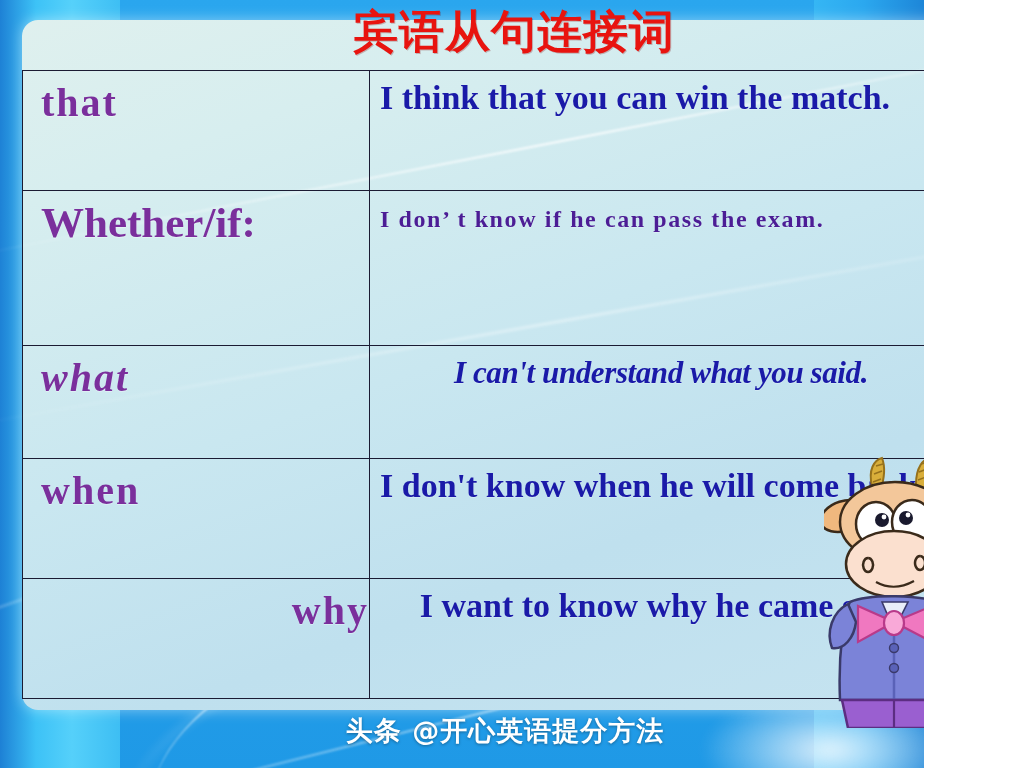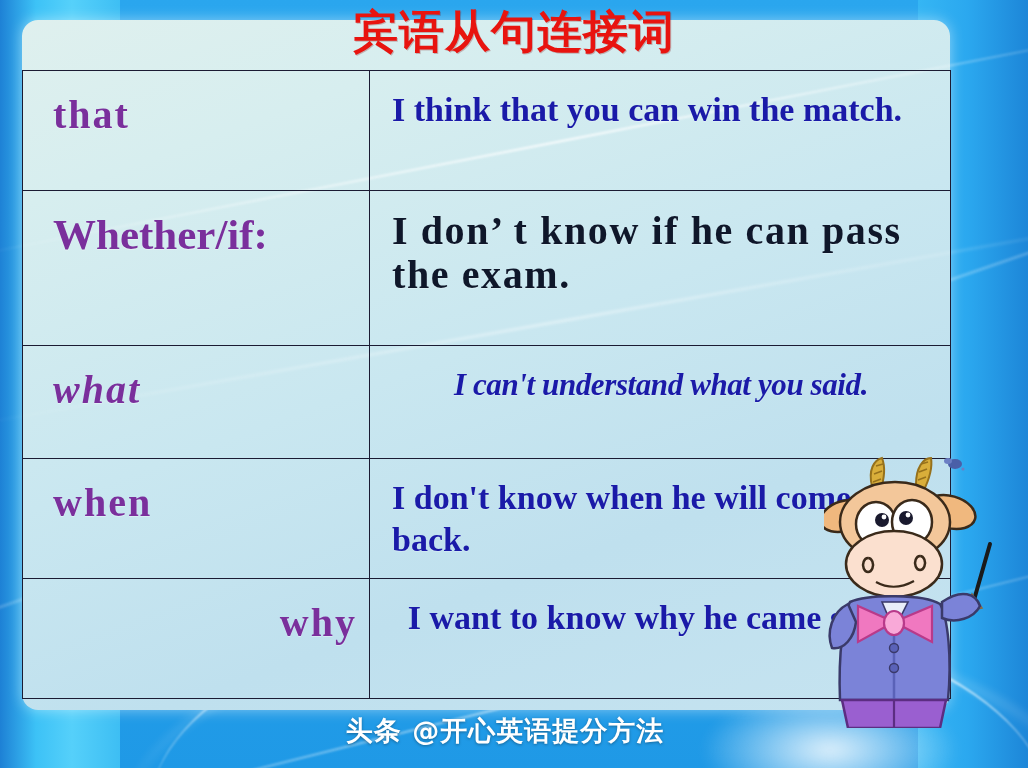--- a/index.html
+++ b/index.html
@@ -1,21 +1,21 @@
 <!DOCTYPE html>
 <html><head>
 <meta charset="utf-8">
 <style>
   * { margin:0; padding:0; box-sizing:border-box; }
   html, body {
     width:1028px; height:768px; overflow:hidden;
     font-family:"Liberation Serif", serif;
   }
   #stage {
-    position:relative; width:1028px; height:768px;
+    position:relative; width:924px; height:768px;
     background:#1f9ce8;
     overflow:hidden;
   }
   
   .bg-base{
     position:absolute; inset:0;
     background:
       linear-gradient(180deg,#2aa6ee 0%,#2fb0f2 30%,#26a3ec 60%,#1f99e6 100%);
   }
   .bg-left-glow{
@@ -89,21 +89,21 @@
   
   .tbl{
     position:absolute; left:22px; top:70px; width:928px; height:628px;
     border-collapse:collapse;
     table-layout:fixed;
   }
   .tbl td{
     border:1px solid #1b1b33;
     vertical-align:top;
     background:transparent;
-    padding:12px;
+    padding:0;
   }
   .col-key{ width:347px; }
   .col-ex { width:581px; }
 
   .r1{ height:120px; }
   .r2{ height:155px; }
   .r3{ height:113px;font-style:italic; }
   .r4{ height:120px; }
   .r5{ height:120px;text-align:right; }
 
@@ -125,23 +125,23 @@
     display:block;
     padding:6px 8px 0 10px;
     font-family:"Liberation Serif", serif;
     font-weight:bold;
     font-size:34px;
     line-height:42px;
     color:#1a1aa8;
     text-shadow:0 1px 0 rgba(255,255,255,.25);
   }
   .ex.purple{
-    color:#0f172a;
+    color:#4c1d95;
     letter-spacing:1.6px;
-    font-size:40px;
+    font-size:24px;
     line-height:44px;
   }
   .ex.tight{
     font-size:31px;
     letter-spacing:-0.4px;
     text-align:center;
   }
 
   
   .cow{

